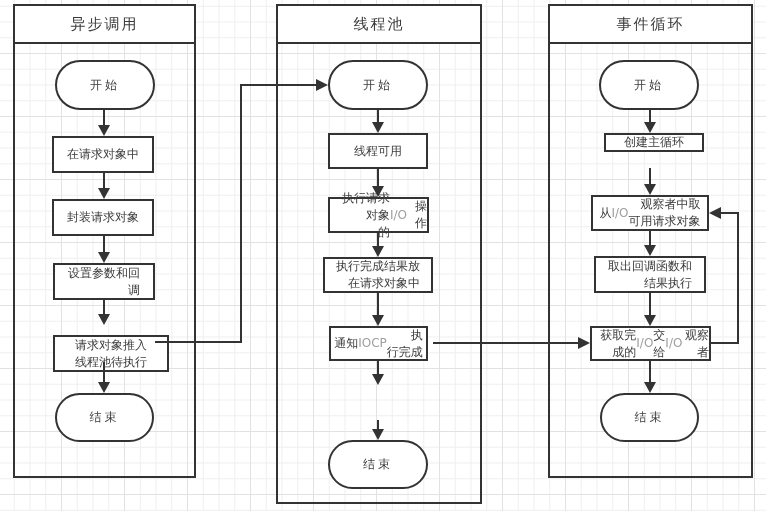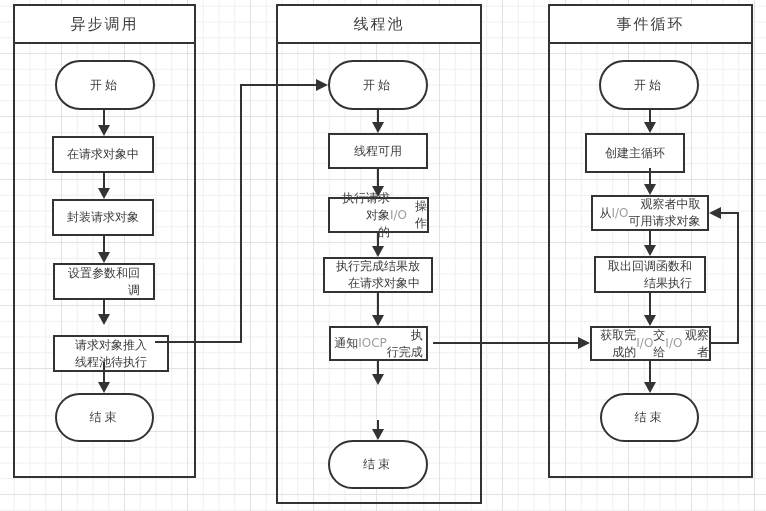--- a/index.html
+++ b/index.html
@@ -121,21 +121,21 @@
   <div class="vline" style="left:377px;top:233px;height:13px"></div>
   <div class="arr arr-down" style="left:372px;top:246px"></div>
   <div class="vline" style="left:377px;top:293px;height:22px"></div>
   <div class="arr arr-down" style="left:372px;top:315px"></div>
   <div class="vline" style="left:377px;top:361px;height:13px"></div>
   <div class="arr arr-down" style="left:372px;top:374px"></div>
   <div class="vline" style="left:377px;top:420px;height:9px"></div>
   <div class="arr arr-down" style="left:372px;top:429px"></div>
 
   <div class="node pill" style="left:599px;top:60px;width:100px;height:50px">开始</div>
-  <div class="node" style="left:585px;top:133px;width:100px;height:40px">创建主循环</div>
+  <div class="node" style="left:604px;top:133px;width:100px;height:19px">创建主循环</div>
   <div class="node" style="left:591px;top:195px;width:118px;height:36px">从<span class="latin">I/O</span>观察者中取<br>可用请求对象</div>
   <div class="node" style="left:594px;top:256px;width:112px;height:37px">取出回调函数和<br>结果执行</div>
   <div class="node" style="left:590px;top:326px;width:121px;height:35px">获取完成的<span class="latin">I/O</span>交<br>给<span class="latin">I/O</span>观察者</div>
   <div class="node pill" style="left:600px;top:393px;width:99px;height:49px">结束</div>
 
   <div class="vline" style="left:649px;top:110px;height:12px"></div>
   <div class="arr arr-down" style="left:644px;top:122px"></div>
   <div class="vline" style="left:649px;top:168px;height:16px"></div>
   <div class="arr arr-down" style="left:644px;top:184px"></div>
   <div class="vline" style="left:649px;top:231px;height:14px"></div>

